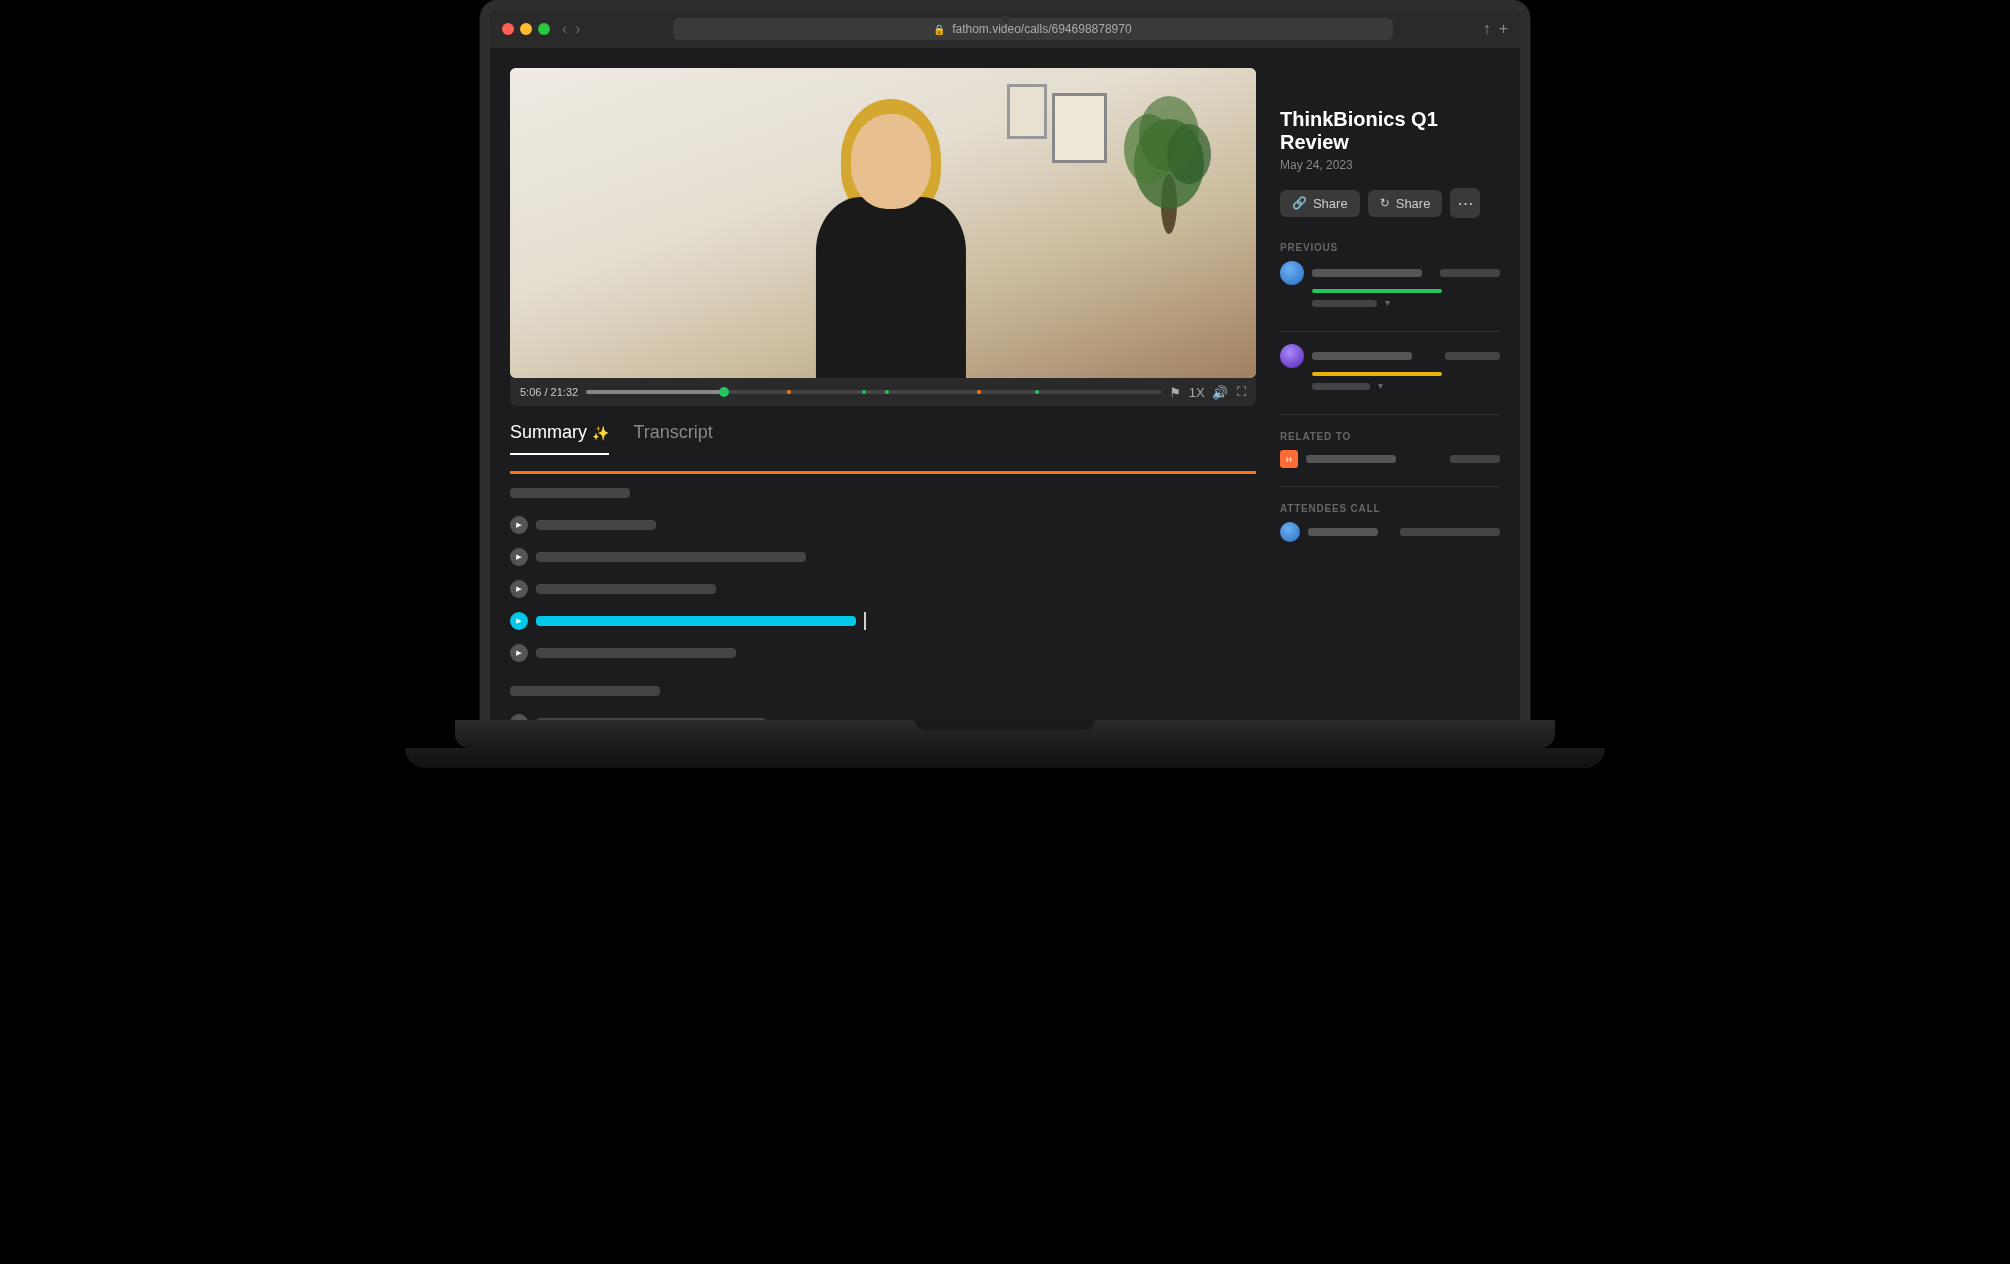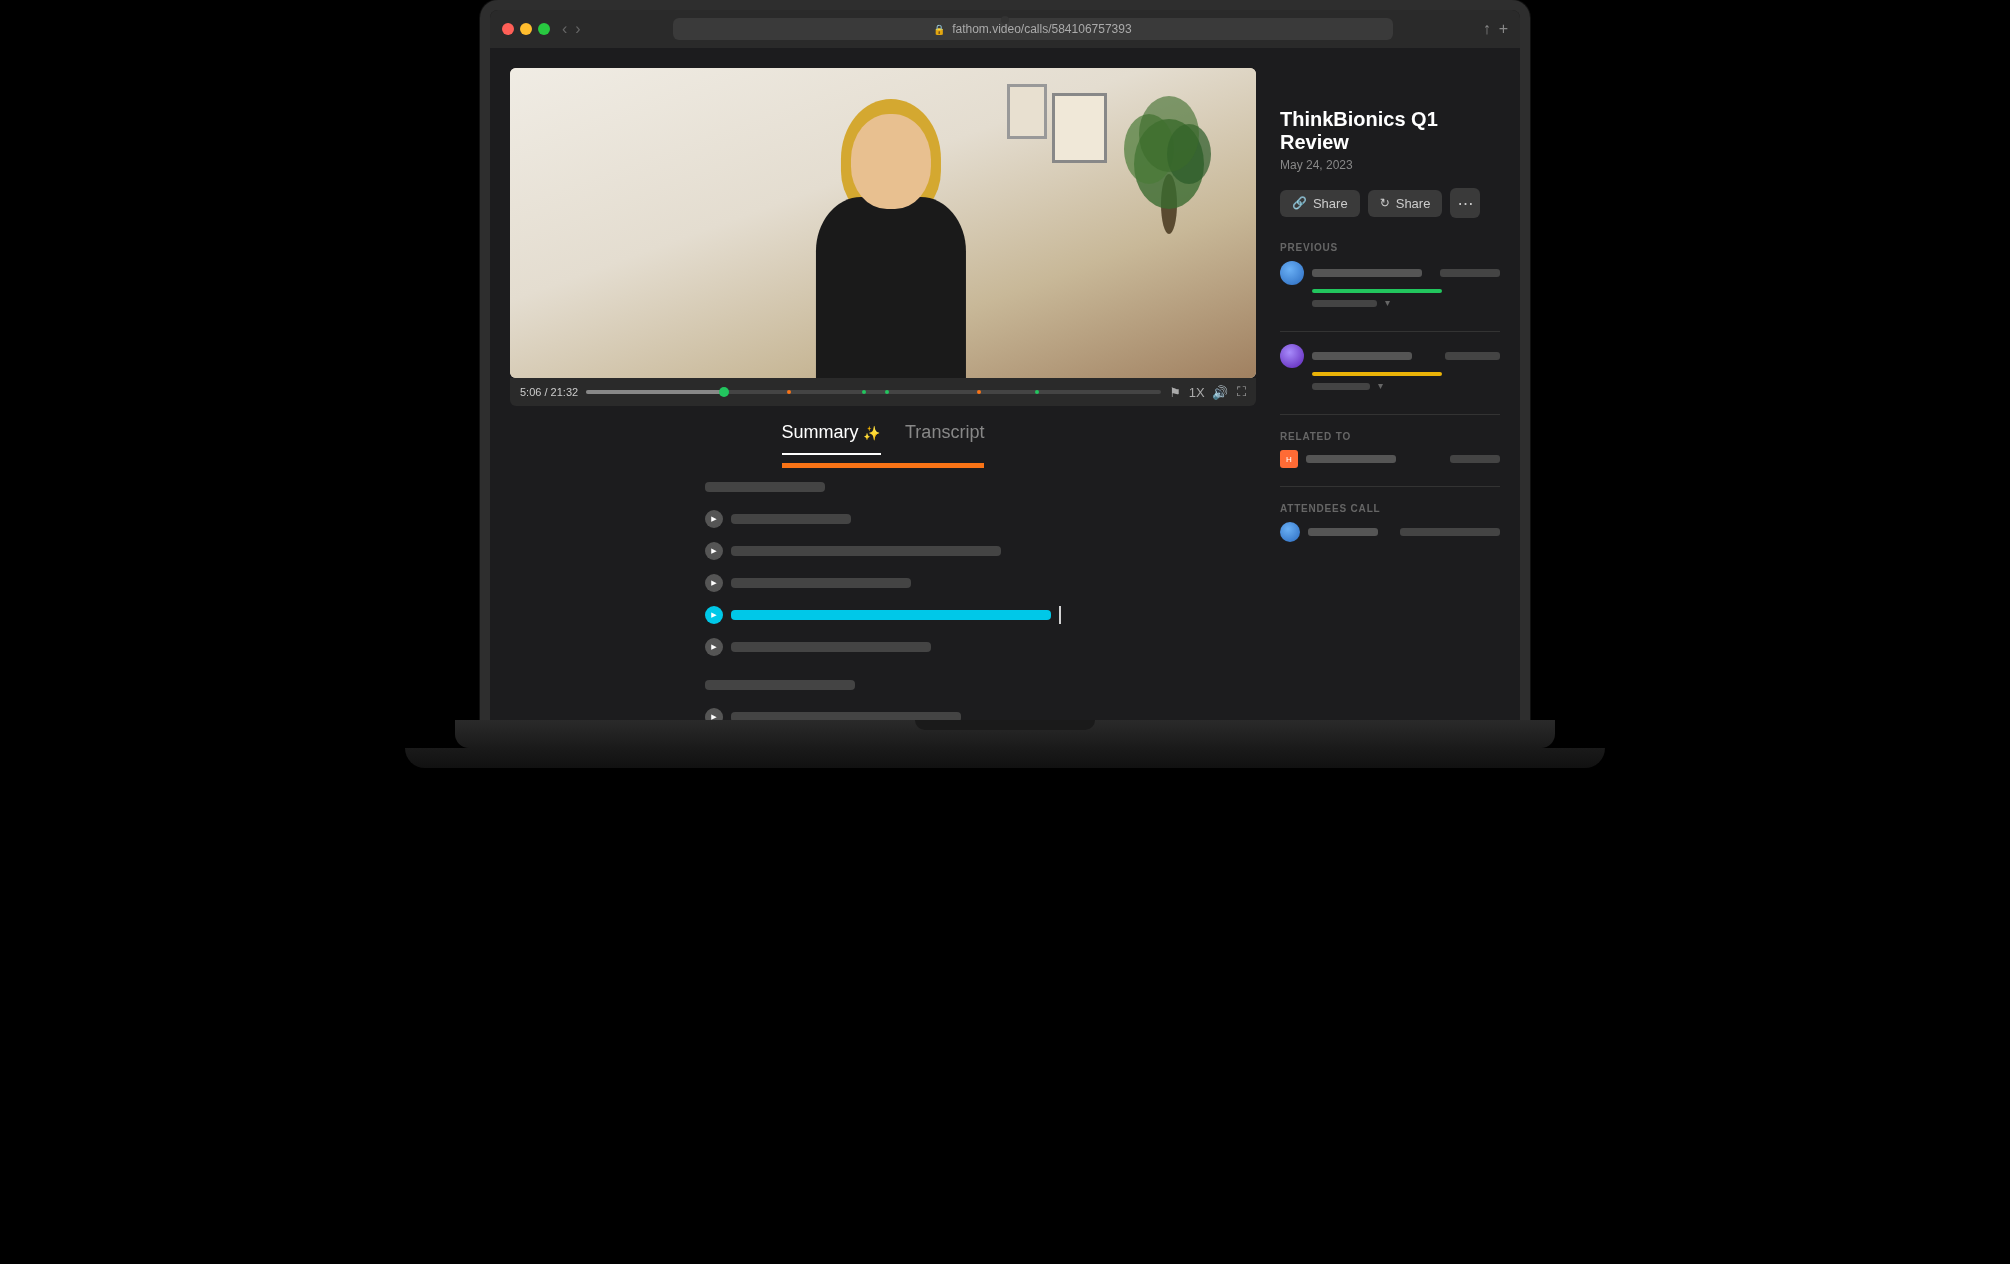--- a/index.html
+++ b/index.html
@@ -145,21 +145,20 @@
       gap: 24px;
       overflow: hidden;
     }
 
     
     .left-panel {
       flex: 1;
       display: flex;
       flex-direction: column;
       gap: 0;
-      align-items: center;
     }
 
     .video-container {
       width: 100%;
       aspect-ratio: 16/9;
       background: #000;
       border-radius: 6px;
       overflow: hidden;
       position: relative;
       max-height: 310px;
@@ -230,22 +229,22 @@
     .ctrl-icon {
       cursor: pointer;
       color: #aaa;
       font-size: 13px;
     }
 
     
     .tabs-bar {
       display: flex;
       gap: 24px;
-      padding: 16px 0 8px 0;
-      border-bottom: 5px solid #f97316;
+      padding: 16px 0 16px 0;
+      border-bottom: 3px solid #f97316;
       margin-bottom: 14px;
     }
 
     .tab {
       font-size: 18px;
       font-weight: 500;
       color: #888;
       cursor: pointer;
       padding-bottom: 10px;
       border-bottom: 2px solid transparent;
@@ -627,21 +626,21 @@
         <div class="tl tl-red"></div>
         <div class="tl tl-yellow"></div>
         <div class="tl tl-green"></div>
       </div>
       <div class="nav-arrows">
         <span class="nav-arrow">‹</span>
         <span class="nav-arrow">›</span>
       </div>
       <div class="url-bar">
         <span class="url-lock">🔒</span>
-        <span class="url-text">fathom.video/calls/584106757393</span>
+        <span class="url-text">fathom.video/calls/694698878970</span>
       </div>
       <div class="browser-actions">
         <span>↑</span>
         <span>+</span>
       </div>
     </div>
 
     <div class="screen-content">
 
       <div class="left-panel">

